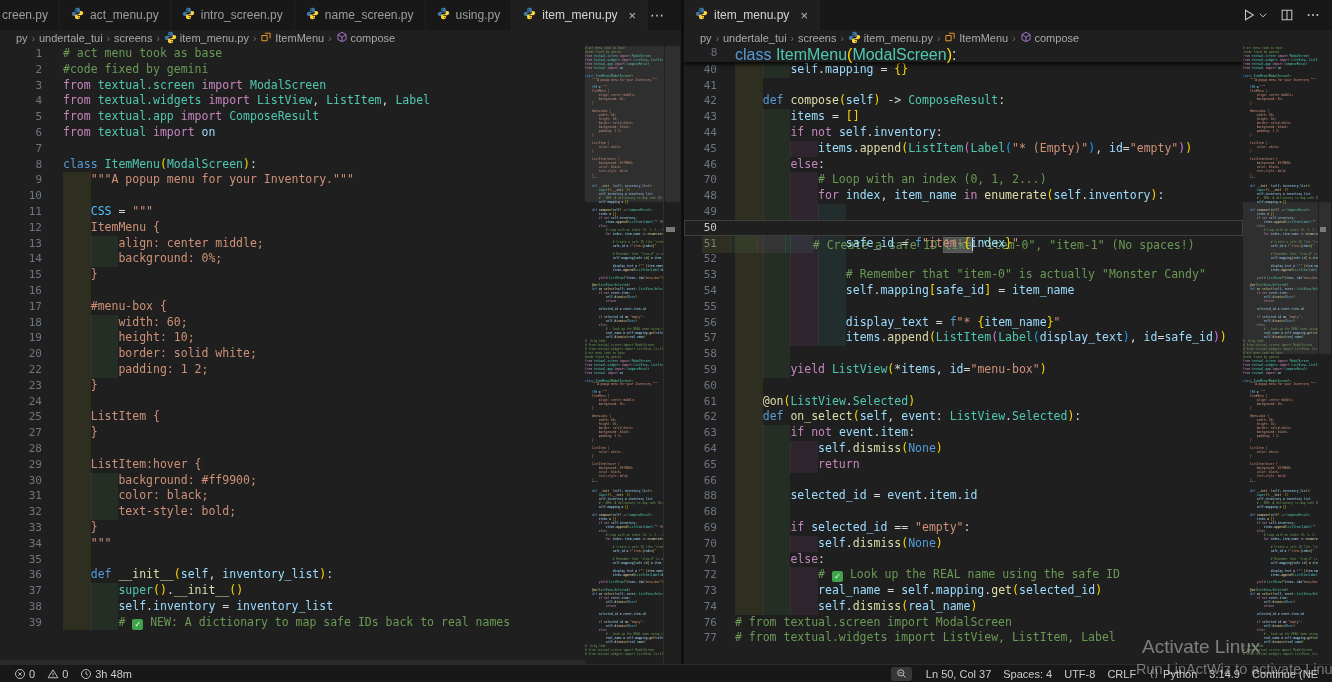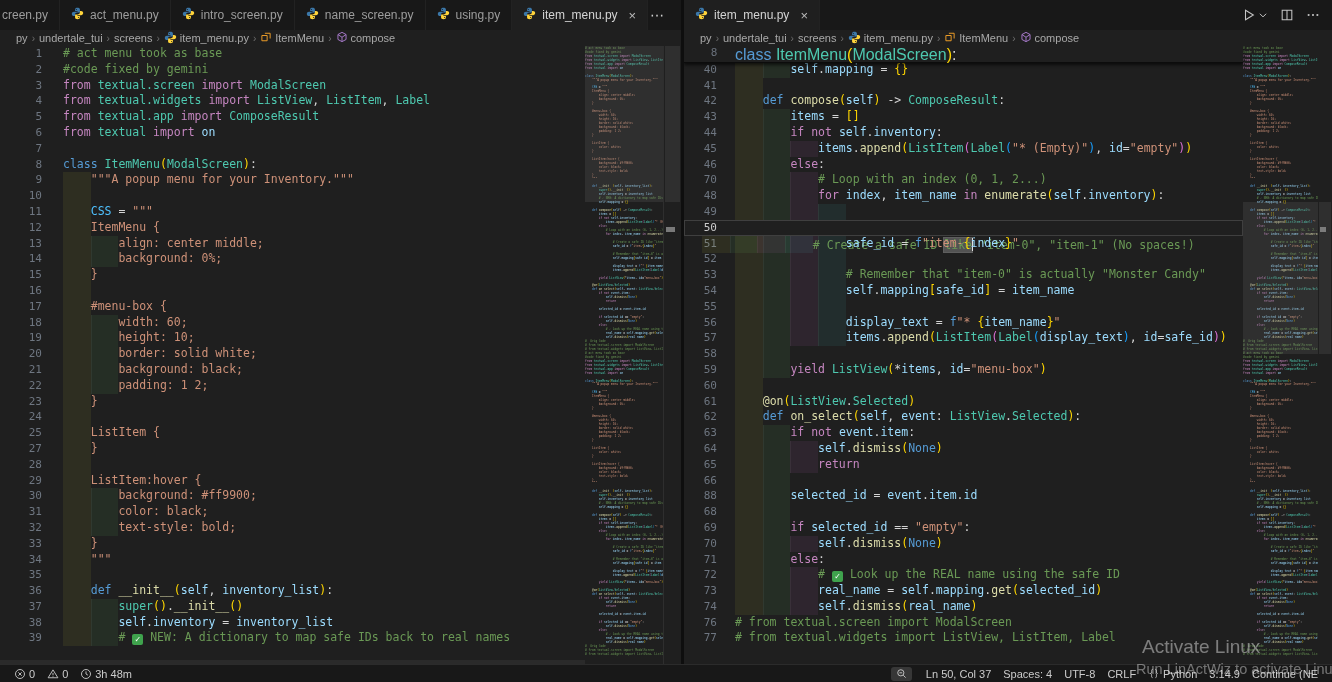--- a/index.html
+++ b/index.html
@@ -257,24 +257,20 @@
               <div class="gutter">18</div>
               <div class="line-code"><span class="iblock" style="left: calc(0ch); background: rgba(255, 255, 64, 0.07);"></span><span class="iblock g" style="left: calc(4ch); background: rgba(127, 255, 127, 0.07);"></span><span class="line-text"><span class="tk-w">        </span><span class="tk-s">width: 60;</span></span></div>
             </div>
             <div class="row">
               <div class="gutter">19</div>
               <div class="line-code"><span class="iblock" style="left: calc(0ch); background: rgba(255, 255, 64, 0.07);"></span><span class="iblock g" style="left: calc(4ch); background: rgba(127, 255, 127, 0.07);"></span><span class="line-text"><span class="tk-w">        </span><span class="tk-s">height: 10;</span></span></div>
             </div>
             <div class="row">
               <div class="gutter">20</div>
               <div class="line-code"><span class="iblock" style="left: calc(0ch); background: rgba(255, 255, 64, 0.07);"></span><span class="iblock g" style="left: calc(4ch); background: rgba(127, 255, 127, 0.07);"></span><span class="line-text"><span class="tk-w">        </span><span class="tk-s">border: solid white;</span></span></div>
-            </div>
-            <div class="row">
-              <div class="gutter">21</div>
-              <div class="line-code"><span class="iblock" style="left: calc(0ch); background: rgba(255, 255, 64, 0.07);"></span><span class="iblock g" style="left: calc(4ch); background: rgba(127, 255, 127, 0.07);"></span><span class="line-text"><span class="tk-w">        </span><span class="tk-s">background: black;</span></span></div>
             </div>
             <div class="row">
               <div class="gutter">22</div>
               <div class="line-code"><span class="iblock" style="left: calc(0ch); background: rgba(255, 255, 64, 0.07);"></span><span class="iblock g" style="left: calc(4ch); background: rgba(127, 255, 127, 0.07);"></span><span class="line-text"><span class="tk-w">        </span><span class="tk-s">padding: 1 2;</span></span></div>
             </div>
             <div class="row">
               <div class="gutter">23</div>
               <div class="line-code"><span class="iblock" style="left: calc(0ch); background: rgba(255, 255, 64, 0.07);"></span><span class="line-text"><span class="tk-w">    </span><span class="tk-s">}</span></span></div>
             </div>
             <div class="row">

